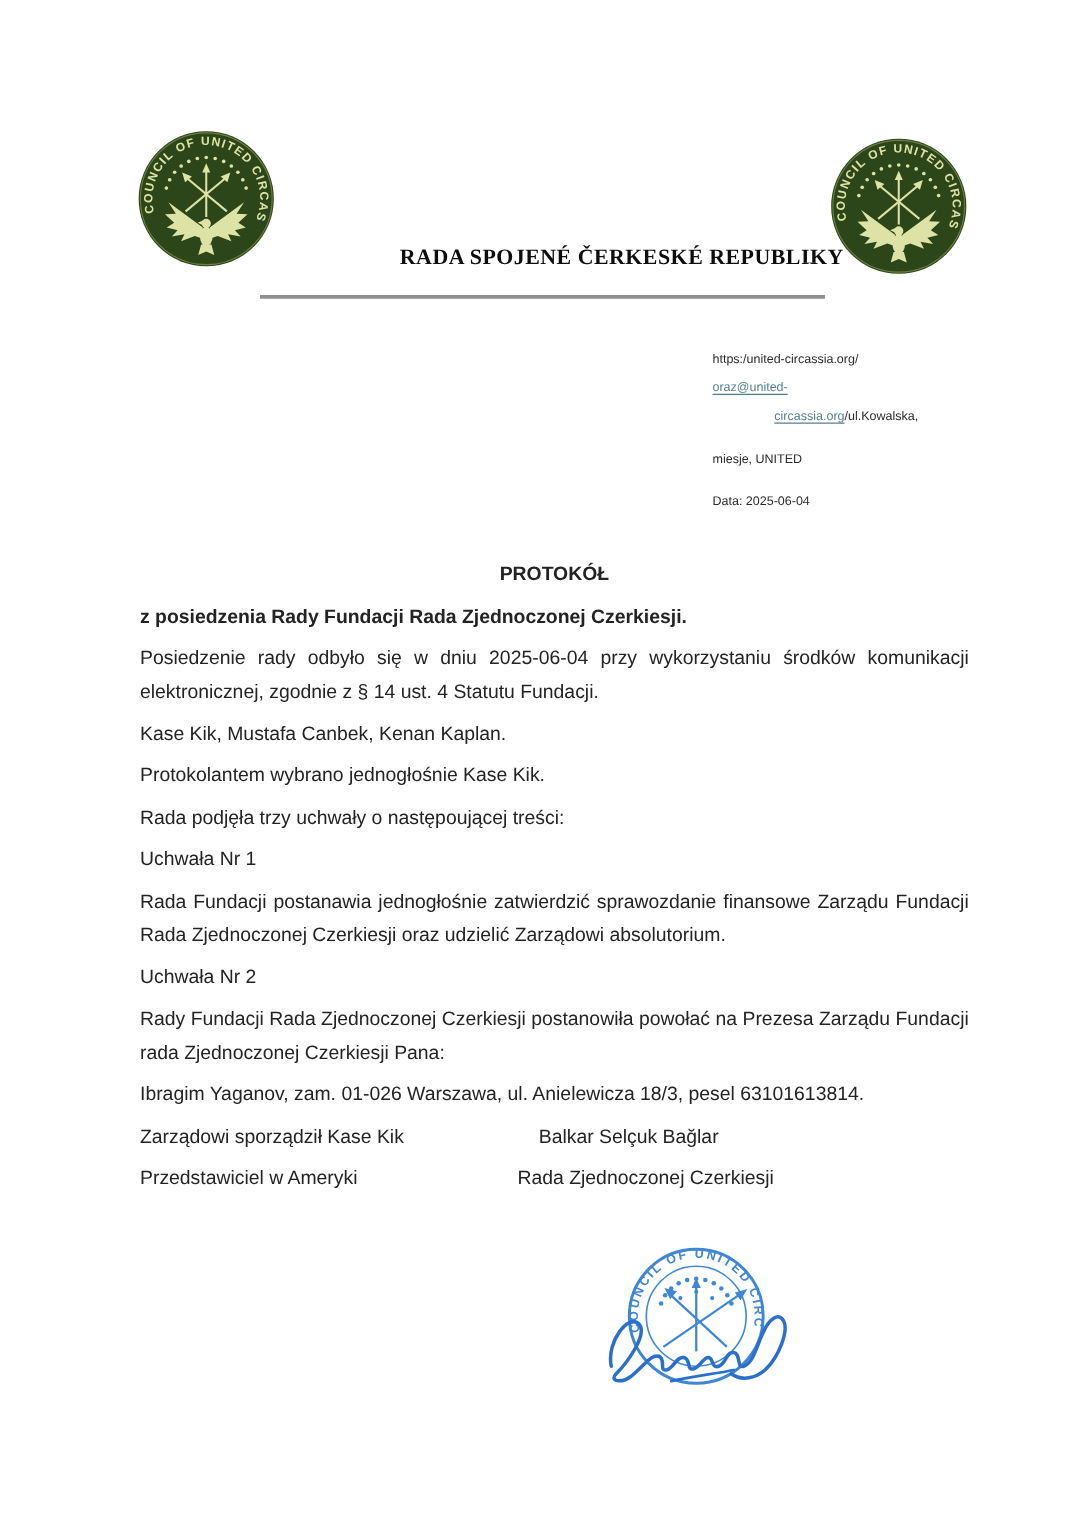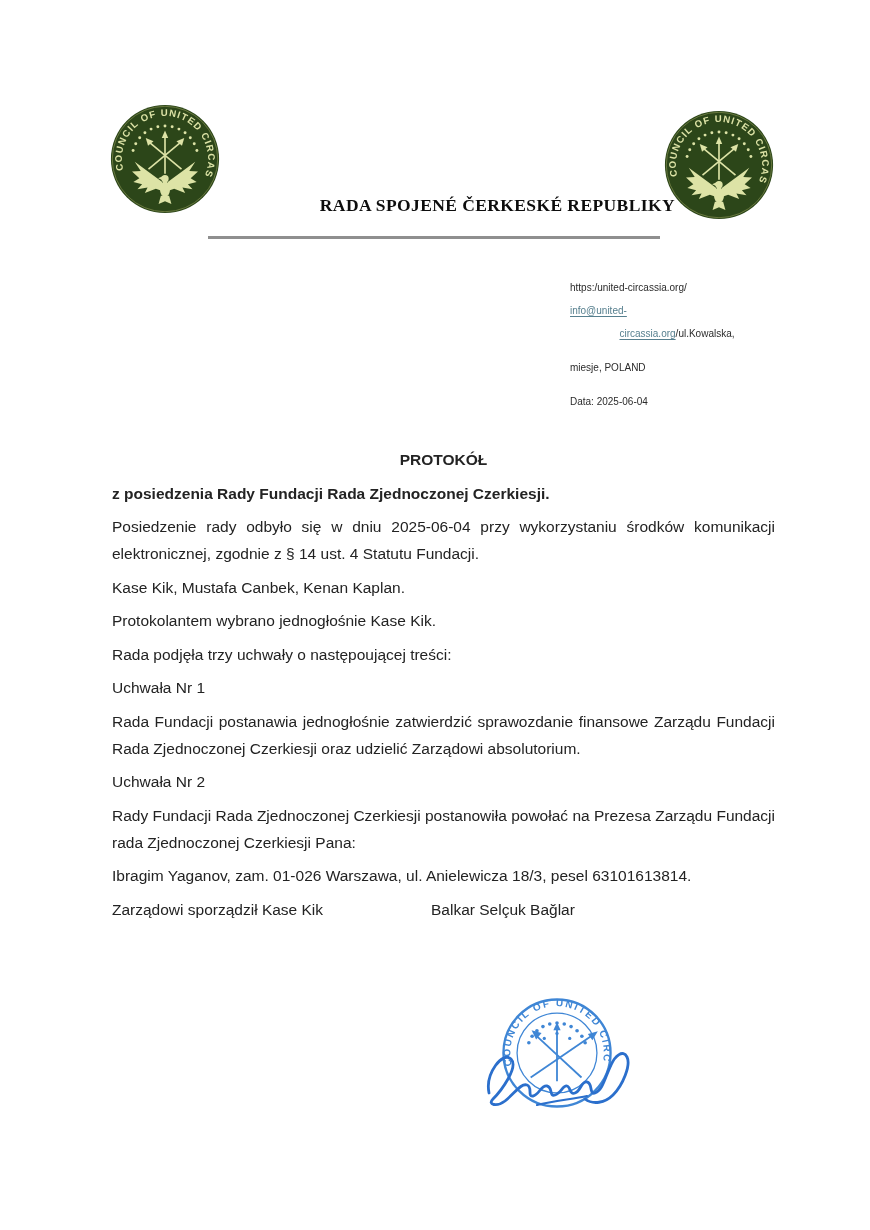--- a/index.html
+++ b/index.html
@@ -148,46 +148,50 @@
     </g>
   </svg>
 
   <div class="org-title">RADA SPOJENÉ ČERKESKÉ REPUBLIKY</div>
   <div class="trailing-dash">_</div>
   <div class="header-divider"></div>
 
   <div class="contact">
     <div class="c-line">https:/united-circassia.org/</div>
     <div class="c-line">
-      <span class="link">info@united-</span>
+      <span class="link">oraz@united-</span>
     </div>
     <div class="c-line c-just">
       <span><span class="link">circassia.org</span><span>/ul.</span></span>
       <span>Kowalska,</span>
     </div>
-    <div class="c-line c-gap">miesje, POLAND</div>
+    <div class="c-line c-gap">miesje, UNITED</div>
     <div class="c-line c-gap">Data: 2025-06-04</div>
   </div>
 
   <div class="doc-body">
     <p class="p-center">PROTOKÓŁ</p>
     <p class="p-bold">z posiedzenia Rady Fundacji Rada Zjednoczonej Czerkiesji.</p>
     <p class="p-just">Posiedzenie rady odbyło się w dniu 2025-06-04 przy wykorzystaniu środków komunikacji elektronicznej, zgodnie z § 14 ust. 4 Statutu Fundacji.</p>
     <p>Kase Kik, Mustafa Canbek, Kenan Kaplan.</p>
     <p>Protokolantem wybrano jednogłośnie Kase Kik.</p>
     <p>Rada podjęła trzy uchwały o następoującej treści:</p>
     <p>Uchwała Nr 1</p>
     <p class="p-just">Rada Fundacji postanawia jednogłośnie zatwierdzić sprawozdanie finansowe Zarządu Fundacji Rada Zjednoczonej Czerkiesji oraz udzielić Zarządowi absolutorium.</p>
     <p>Uchwała Nr 2</p>
     <p class="p-just">Rady Fundacji Rada Zjednoczonej Czerkiesji postanowiła powołać na Prezesa Zarządu Fundacji rada Zjednoczonej Czerkiesji Pana:</p>
     <p>Ibragim Yaganov, zam. 01-026 Warszawa, ul. Anielewicza 18/3, pesel 63101613814.</p>
 
     <div class="sig-row">
       <span>Zarządowi sporządził Kase Kik</span>
       <span class="sig-right1">Balkar Selçuk Bağlar</span>
+    </div>
+    <div class="sig-row">
+      <span>Przedstawiciel w Ameryki</span>
+      <span class="sig-right2">Rada Zjednoczonej Czerkiesji</span>
     </div>
   </div>
 
   <svg class="stamp" viewBox="0 0 130 130">
     <circle cx="65" cy="65" r="59" fill="none" stroke="#2f7cd2" stroke-width="2.6"></circle>
     <circle cx="65" cy="65" r="44" fill="none" stroke="#2f7cd2" stroke-width="1.4"></circle>
     <defs>
         <path id="arcS" d="M 16.6 82.6 A 51.5 51.5 0 1 1 113.4 82.6" fill="none"></path>
       </defs>
     <text font-size="11" font-weight="bold" fill="#2f7cd2" letter-spacing="2" font-family="Liberation Sans, sans-serif">

